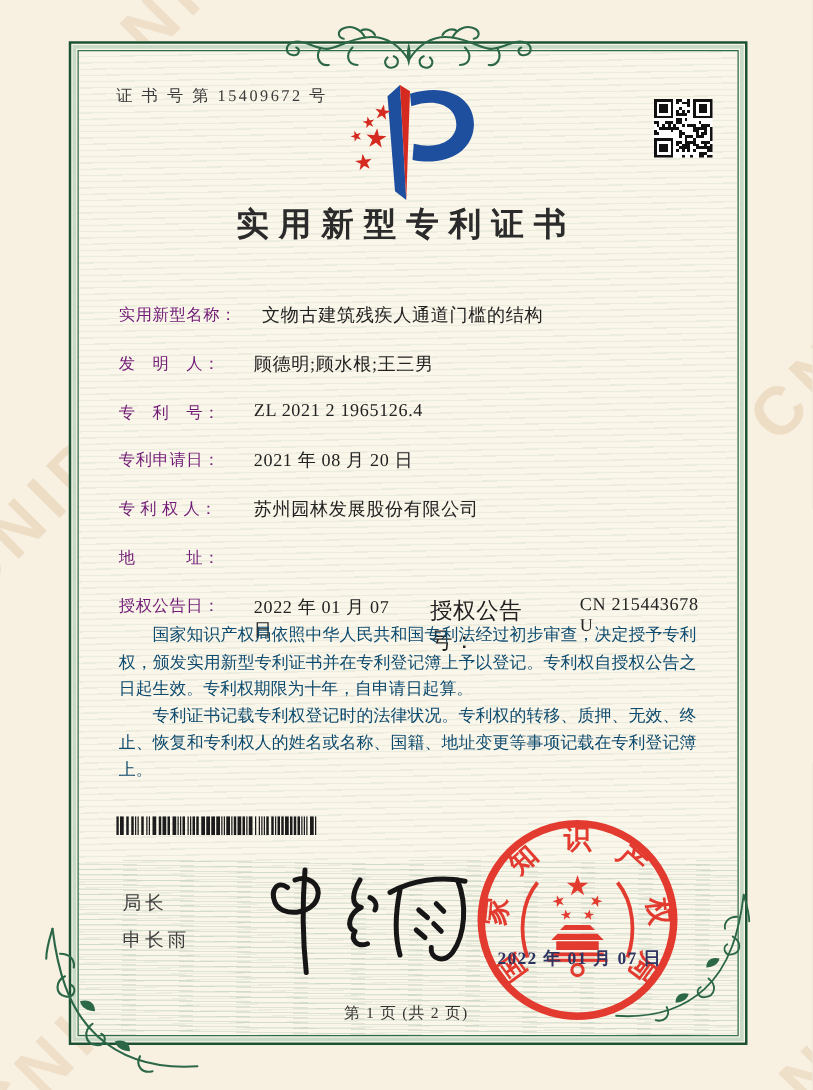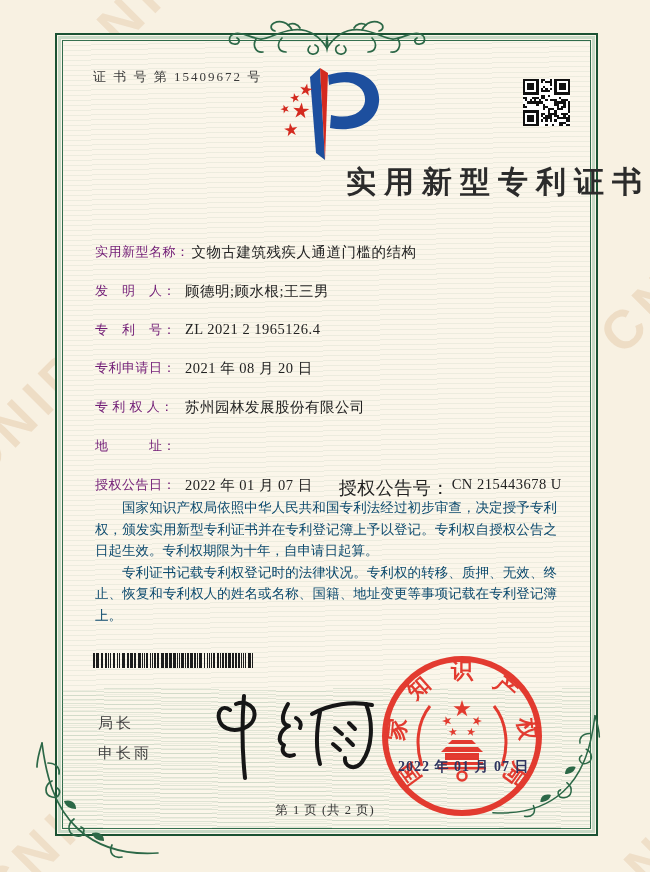--- a/index.html
+++ b/index.html
@@ -33,27 +33,27 @@
     background:repeating-linear-gradient(181deg, rgba(104,150,118,0.20) 0 1px, rgba(255,255,255,0) 1px 4px);
   }
   
   .orn{position:absolute;z-index:4;pointer-events:none;}
   
   .content{position:absolute;inset:0;z-index:3;}
   .cert-no{position:absolute;left:93px;top:68px;font-size:13px;letter-spacing:2px;color:#3a3a3a;}
   .logo{position:absolute;left:268px;top:64px;}
   .qr{position:absolute;left:523px;top:79px;}
   .title{
-    position:absolute;left:0;top:162px;width:100%;text-align:right;
-    font-size:30px;font-weight:700;letter-spacing:8px;color:#2b2b2b;
+    position:absolute;left:0;top:162px;width:100%;text-align:center;
+    font-size:26px;font-weight:700;letter-spacing:8px;color:#2b2b2b;
   }
   .fields{position:absolute;left:95px;top:243px;width:468px;}
   .row{display:flex;align-items:flex-start;height:38.8px;font-size:14.5px;color:#222;}
   .row .lbl{flex:0 0 auto;min-width:88px;font-size:13px;letter-spacing:0.5px;color:#701a75;}
-  .row .val{margin-left:2px;letter-spacing:0.5px;}
+  .row .val{margin-left:20px;letter-spacing:0.5px;}
   .row .lbl2{margin-left:26px;font-size:18px;letter-spacing:0.5px;}
   .body-text{
     position:absolute;left:95px;top:497px;width:462px;
     font-size:13.5px;line-height:21.6px;text-align:justify;color:#0c4a6e;
   }
   .body-text p{margin:0;text-indent:2em;}
   .barcode{position:absolute;left:93px;top:653px;}
   .signer{position:absolute;left:98px;top:708px;font-family:"Liberation Sans","DejaVu Sans",sans-serif;
     font-size:15px;letter-spacing:3px;color:#404040;line-height:30px;}
   .signature{position:absolute;left:192px;top:690px;}

